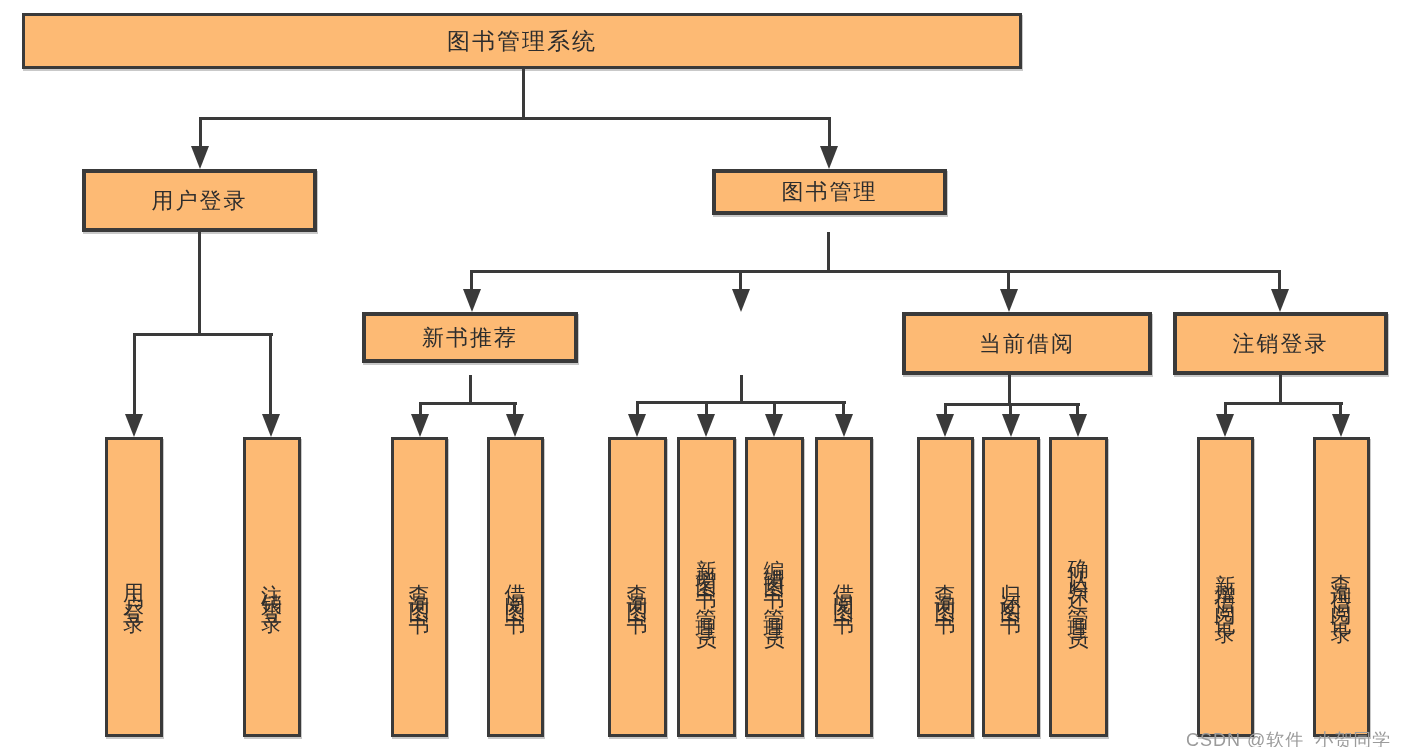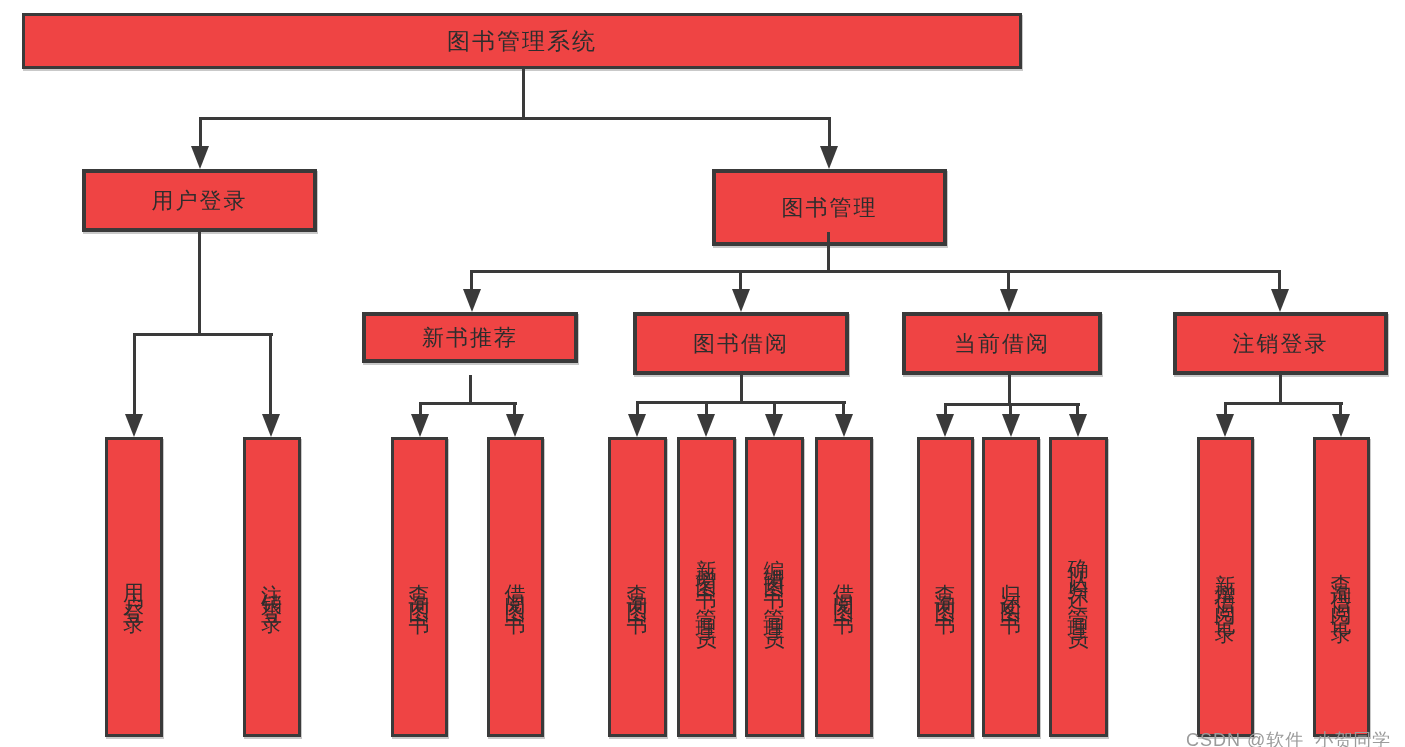--- a/index.html
+++ b/index.html
@@ -8,21 +8,21 @@
     --bg:#ffffff;
     --wm:#9b9b9b;
   }
   html,body{margin:0;padding:0;background:var(--bg);}
   .canvas{
     position:relative;width:1405px;height:747px;background:var(--bg);
     font-family:"Liberation Sans","DejaVu Sans",sans-serif;
     overflow:hidden;
   }
   .node{
-    position:absolute;background:#ef4444;border:3px solid var(--line-color);
+    position:absolute;background:#fdba74;border:3px solid var(--line-color);
     box-sizing:border-box;display:flex;align-items:center;justify-content:center;
     color:var(--text-color);
     box-shadow:1px 2px 0 rgba(100,100,100,.35);
   }
   .node.root{font-size:23px;letter-spacing:2px;}
   .node.lv2,.node.lv3{border-width:4px;font-size:22px;letter-spacing:2px;}
   .node.leaf{border-width:3px;}
   .vtext{
     writing-mode:vertical-rl;text-orientation:mixed;
     font-size:21px;letter-spacing:10px;line-height:1;
@@ -44,31 +44,28 @@
 
 <div class="canvas">
 
   <div class="node root" style="left:22px;top:13px;width:1000px;height:56px">
     <span>图书管理系统</span>
   </div>
 
   <div class="node lv2" style="left:82px;top:169px;width:235px;height:63px">
     <span>用户登录</span>
   </div>
-  <div class="node lv2" style="left:712px;top:169px;width:235px;height:77px">
+  <div class="node lv2" style="left:712px;top:169px;width:235px;height:46px">
     <span>图书管理</span>
   </div>
 
   <div class="node lv3" style="left:362px;top:312px;width:216px;height:51px">
     <span>新书推荐</span>
   </div>
-  <div class="node lv3" style="left:633px;top:312px;width:216px;height:63px">
-    <span>图书借阅</span>
-  </div>
-  <div class="node lv3" style="left:902px;top:312px;width:200px;height:63px">
+  <div class="node lv3" style="left:902px;top:312px;width:250px;height:63px">
     <span>当前借阅</span>
   </div>
   <div class="node lv3" style="left:1173px;top:312px;width:215px;height:63px">
     <span>注销登录</span>
   </div>
 
   <div class="node leaf" style="left:105px;top:437px;width:58px;height:300px">
     <span class="vtext">用户登录</span>
   </div>
   <div class="node leaf" style="left:243px;top:437px;width:58px;height:300px">

